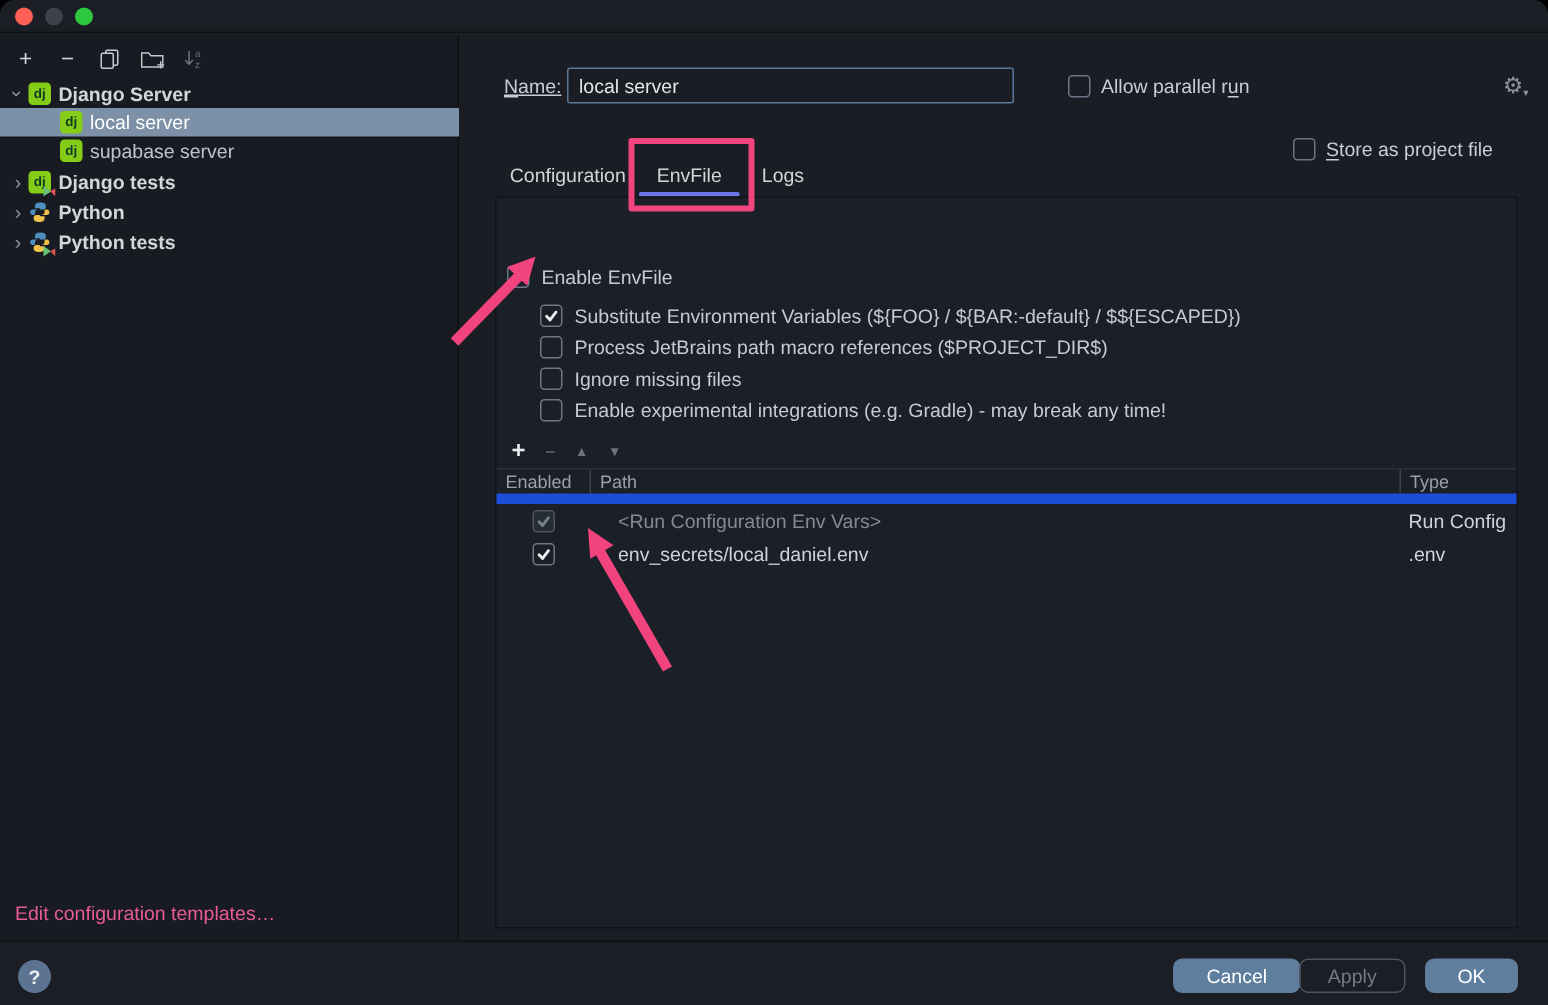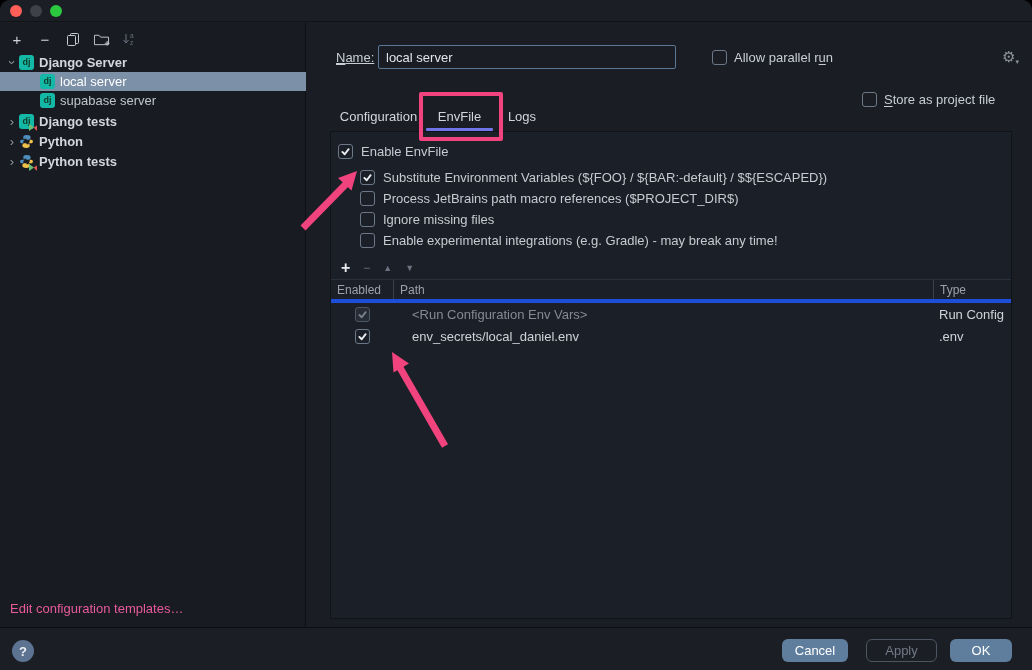--- a/index.html
+++ b/index.html
@@ -25,21 +25,21 @@
                 align-items:center; gap:10px; padding-left:8px; }
   .tb-ic { width:18px; height:18px; display:inline-flex; align-items:center;
            justify-content:center; color:#cfd3d9; font-size:15px; }
   .tb-ic.dim { color:#6b7280; }
   .trow { position:absolute; left:0; width:306px; height:19px; display:flex;
           align-items:center; cursor:default; }
   .trow .chev { width:14px; text-align:center; color:#8f959e; font-size:13px;
                 display:inline-block; margin-left:5px; }
   .chev.exp { transform:rotate(90deg); }
   .ticon { position:relative; width:15px; height:15px; margin-right:5px; flex:none; }
-  .dj-box { width:15px; height:15px; background:#14b8a6; border-radius:3px;
+  .dj-box { width:15px; height:15px; background:#84cc16; border-radius:3px;
             display:flex; align-items:center; justify-content:center;
             font-size:9px; font-weight:bold; color:#103b28; line-height:1; }
   .badge { position:absolute; right:-3px; bottom:-3px; width:9px; height:9px; }
   .tlabel { color:#bfc4cc; white-space:nowrap; }
   .trow.bold .tlabel { font-weight:bold; color:#d3d6db; }
   .trow.sel { background:#7c90a7; }
   .trow.sel .tlabel { color:#ffffff; }
   .indent2 { padding-left:40px; }
   .edit-link { position:absolute; left:10px; top:578px; color:#e85a9b; cursor:pointer; }
 
@@ -69,30 +69,30 @@
   .tab { position:absolute; top:104px; height:27px; line-height:25px; text-align:center;
          color:#d2d5da; cursor:pointer; }
   .tab-underline { position:absolute; left:0; right:0; bottom:0; height:3px;
                    background:#6f74e8; border-radius:1px; }
 
   
   .panel { position:absolute; left:330px; top:131px; width:682px; height:488px;
            background:#1b1f27; border:1px solid #10131a; padding-top:9px; }
   .opt { height:21px; display:flex; align-items:center; gap:8px;
          margin-left:29px; color:#c6cad1; white-space:nowrap; }
-  .opt.first { margin-left:7px; margin-bottom:5px; }
+  .opt.first { margin-left:7px; margin-bottom:5px;margin-top:33px; }
 
   .tbl { margin-top:6px; }
   .tbl-toolbar { height:23px; display:flex; align-items:center; gap:13px;
                  padding-left:10px; border-bottom:1px solid #2b313b; }
   .tbl-toolbar .plus { color:#e8eaee; font-size:16px; font-weight:bold; }
   .tbl-toolbar .dim { color:#6b7280; font-size:12px; }
   .tbl-toolbar .tri { color:#6b7280; font-size:9px; }
   .tbl-head { display:grid; grid-template-columns:62px 540px 1fr; height:23px;
-              align-items:center; border-bottom:4px solid #1d4ed8; color:#9ba1ab; font-size:12px; }
+              align-items:center; border-bottom:7px solid #1d4ed8; color:#9ba1ab; font-size:12px; }
   .tbl-head .hc { padding-left:6px; height:100%; display:flex; align-items:center; }
   .tbl-head .hc + .hc { border-left:1px solid #3a414c; }
   .tbl-row { display:grid; grid-template-columns:62px 540px 1fr; height:22px; align-items:center; }
   .tbl-row .ccell { display:flex; justify-content:center; }
   .tbl-row .pcell { padding-left:6px; color:#cfd3d9;margin-left:13px; }
   .tbl-row .tcell { padding-left:6px; color:#cfd3d9; }
   .tbl-row.ro .pcell { color:#848a94; }
 
   
   .footerbar { position:absolute; left:0; top:627px; width:1032px; height:43px;
@@ -295,21 +295,21 @@
           </div>
         <div class="pcell">env_secrets/local_daniel.env</div>
         <div class="tcell">.env</div>
       </div>
     </div>
   </div>
 
   <div class="footerbar">
     <div class="help-btn">?</div>
   </div>
-  <button class="btn filled" style="left:782px; top:639px; width:66px;">Cancel</button>
+  <button class="btn filled" style="left:782px; top:639px; width:85px;">Cancel</button>
   <button class="btn outline" style="left:866px; top:639px; width:71px;">Apply</button>
   <button class="btn filled" style="left:950px; top:639px; width:62px;">OK</button>
 
   <div class="anno-box"></div>
   <svg class="anno-svg" viewBox="0 0 1032 670">
     <g>
       <line x1="303" y1="228" x2="346" y2="184" stroke="#f1437d" stroke-width="7"></line>
       <polygon points="357,171 351.5,190.5 338,178" fill="#f1437d"></polygon>
     </g>
     <g>

